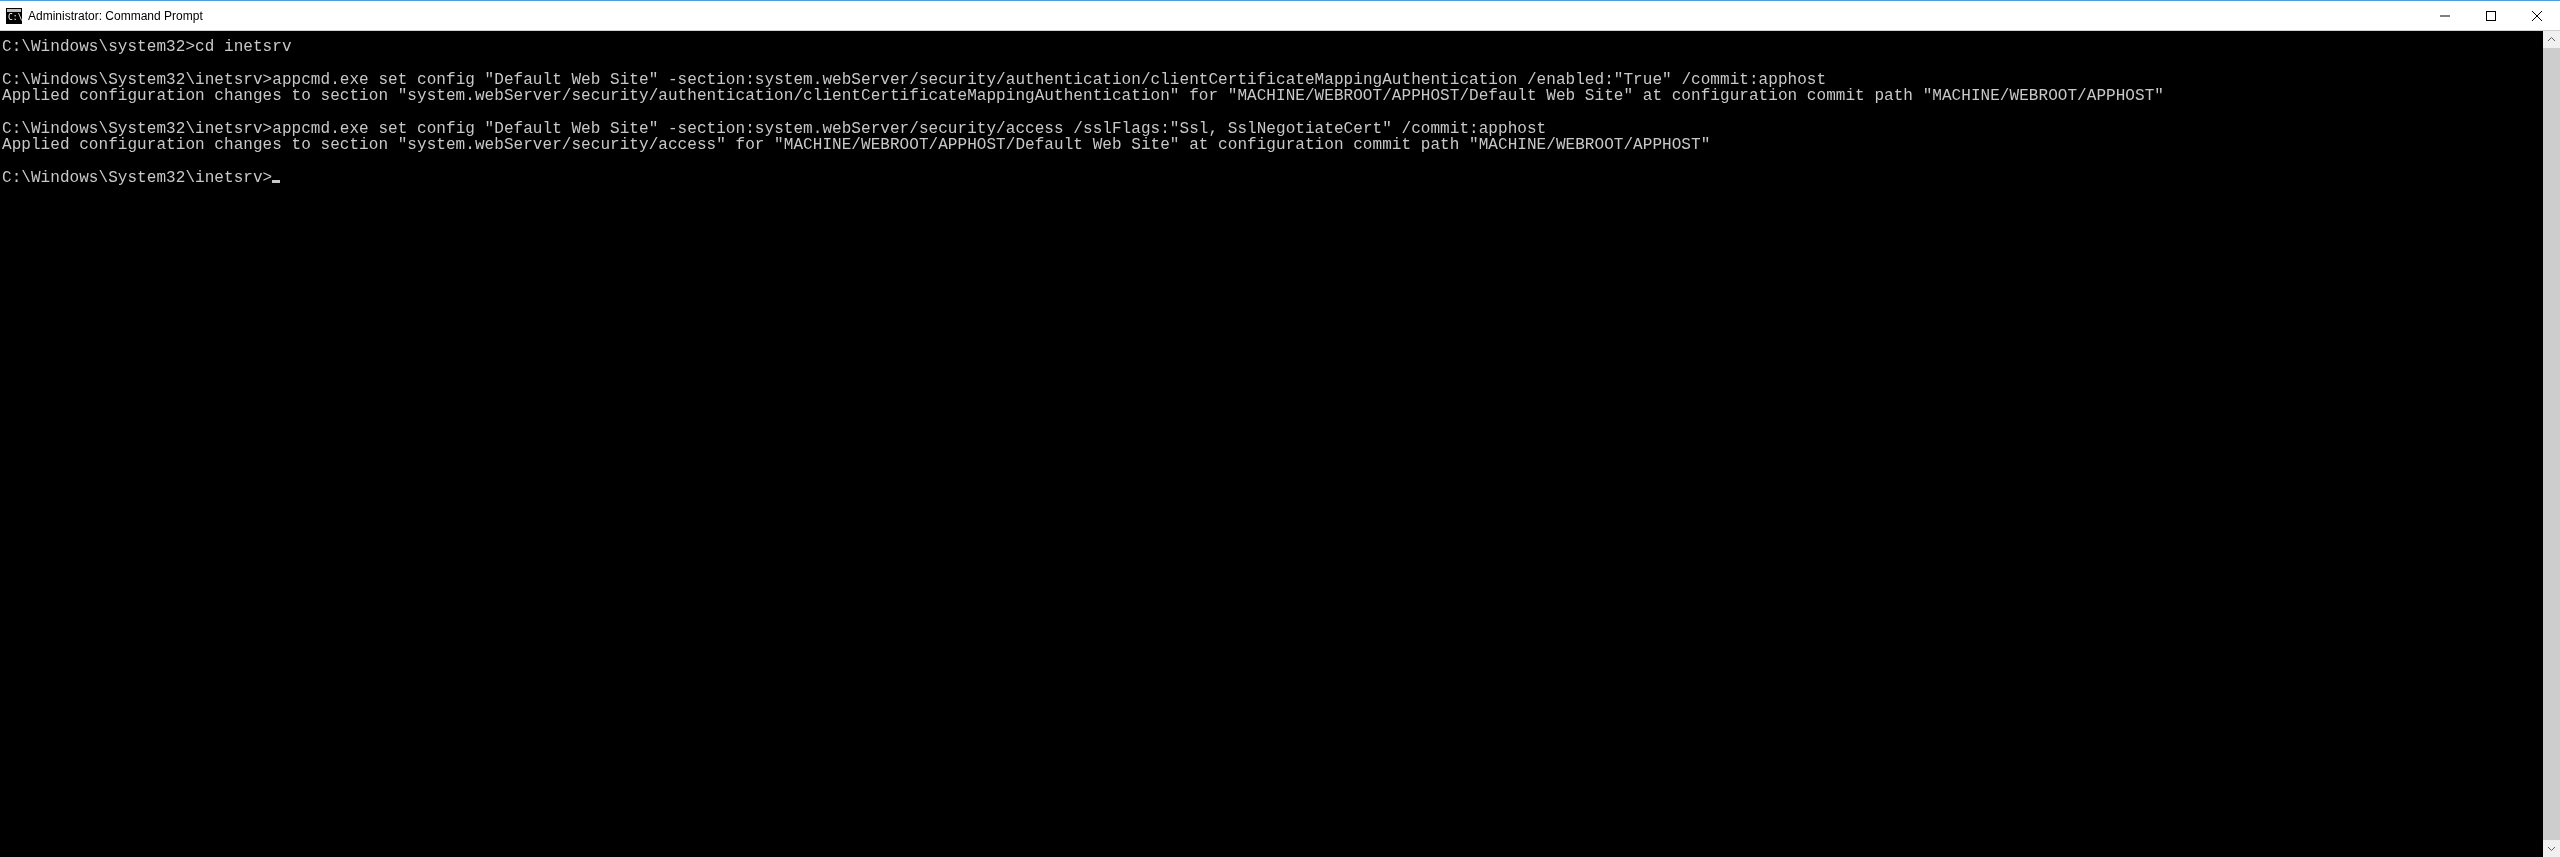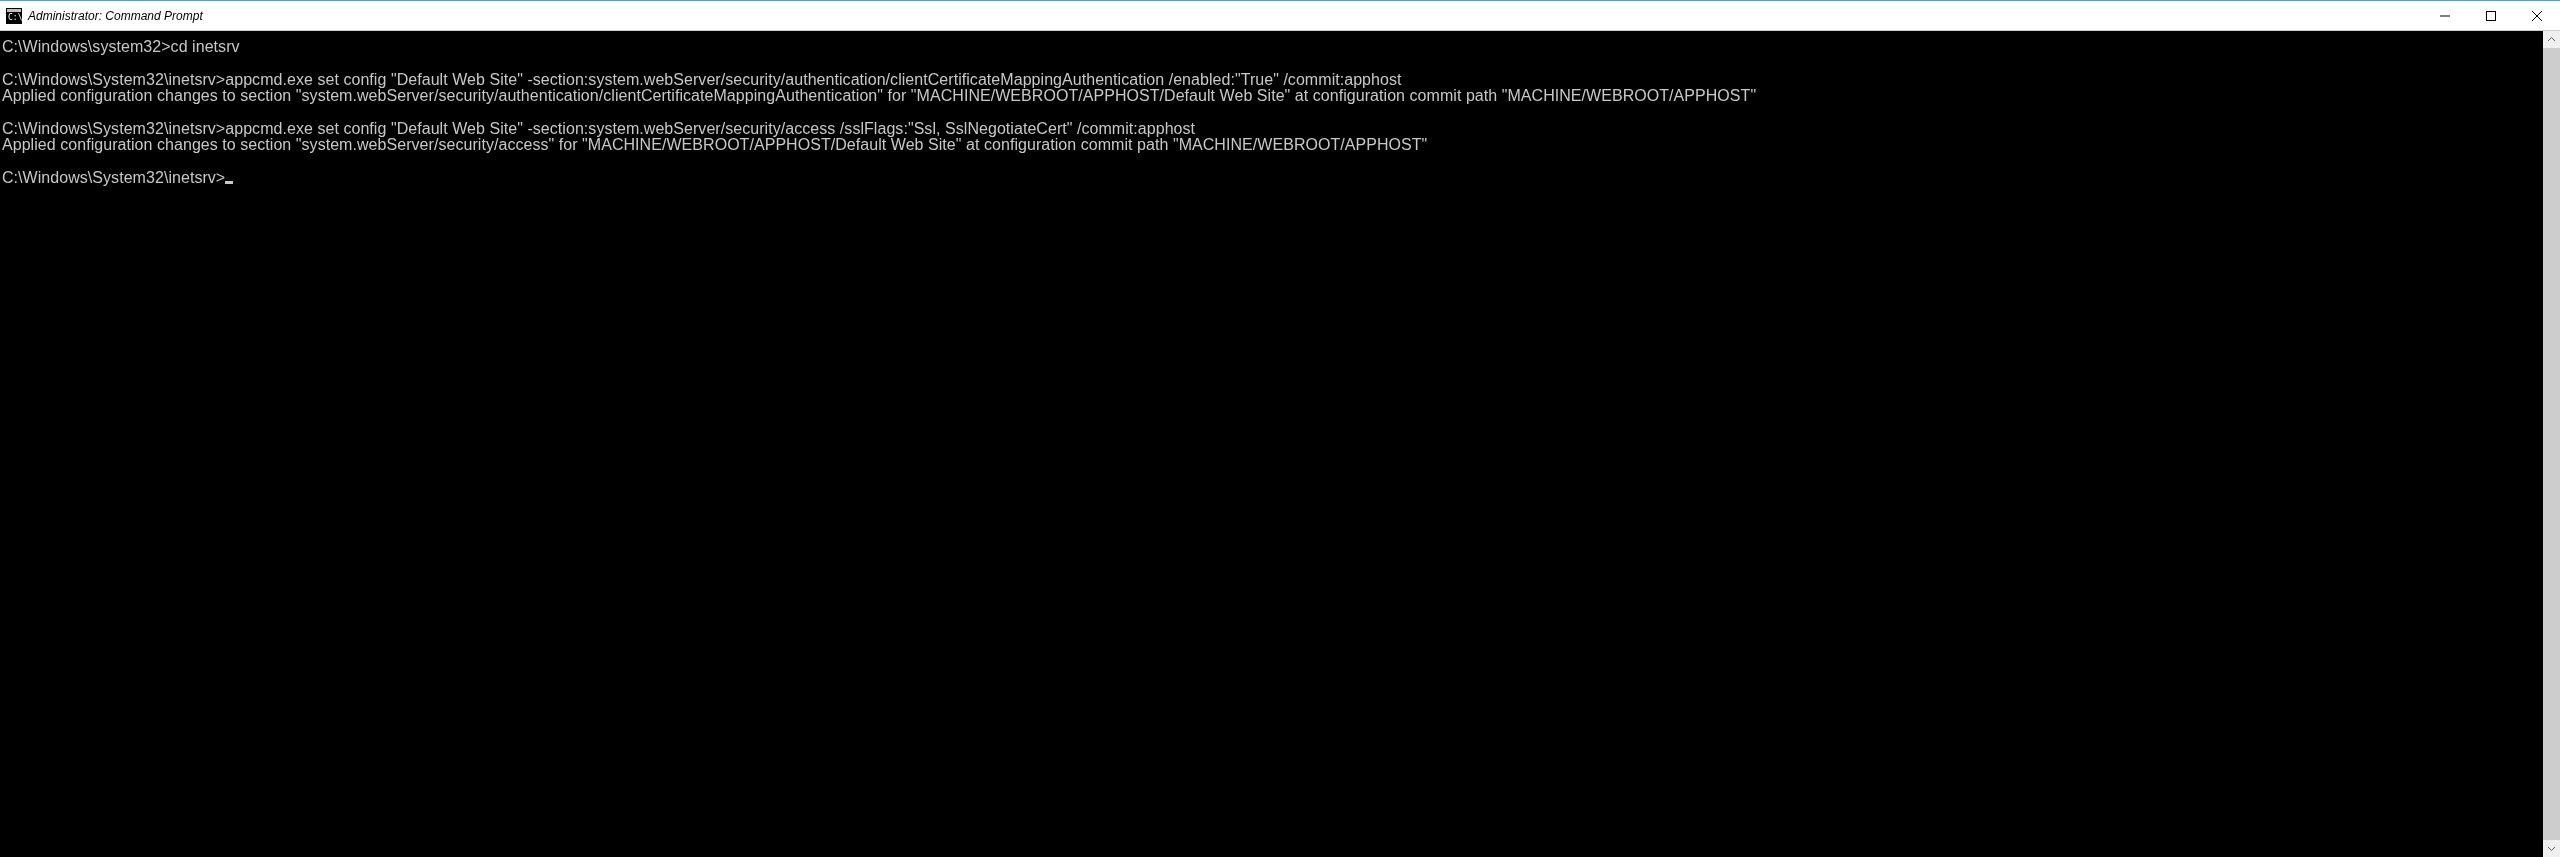--- a/index.html
+++ b/index.html
@@ -45,21 +45,20 @@
       align-items: center;
       justify-content: center;
     }
 
     .app-icon svg { display: block; }
 
     .titlebar-title {
       font-size: 12px;
       color: #000000;
       white-space: nowrap;
-      font-style: italic;
     }
 
     .window-controls {
       display: flex;
       height: 100%;
     }
 
     .win-btn {
       width: 46px;
       height: 100%;
@@ -78,21 +77,21 @@
       flex: 1;
       display: flex;
       min-height: 0;
       background: #000000;
     }
 
     .terminal {
       flex: 1;
       background: #000000;
       color: #c8c8c8;
-      font-family: Liberation Sans, sans-serif;
+      font-family: Liberation Mono, monospace;
       font-size: 16px;
       line-height: 16.4px;
       letter-spacing: 0.05px;
       padding: 8px 0 0 2px;
       white-space: pre-wrap;       
       word-break: break-all;
       overflow: hidden;
     }
 
     .term-line { min-height: 16.4px; }

